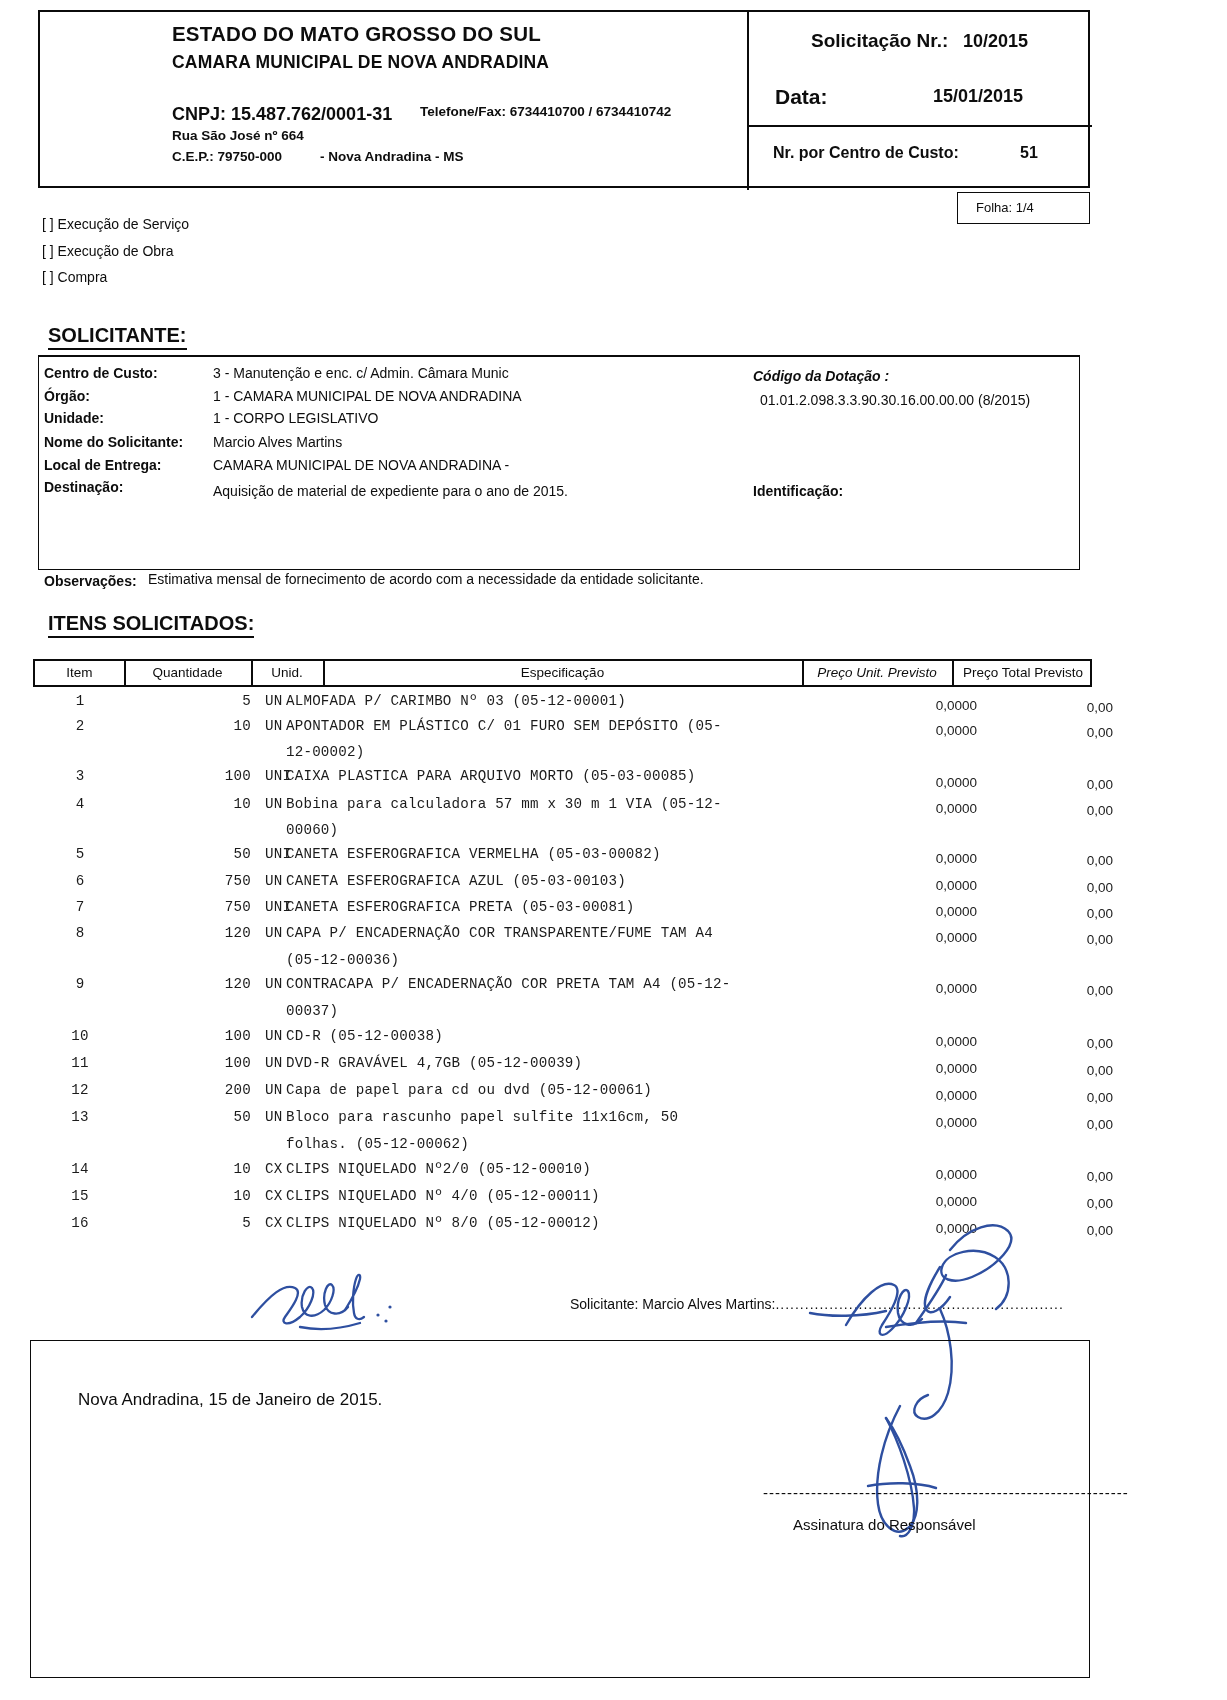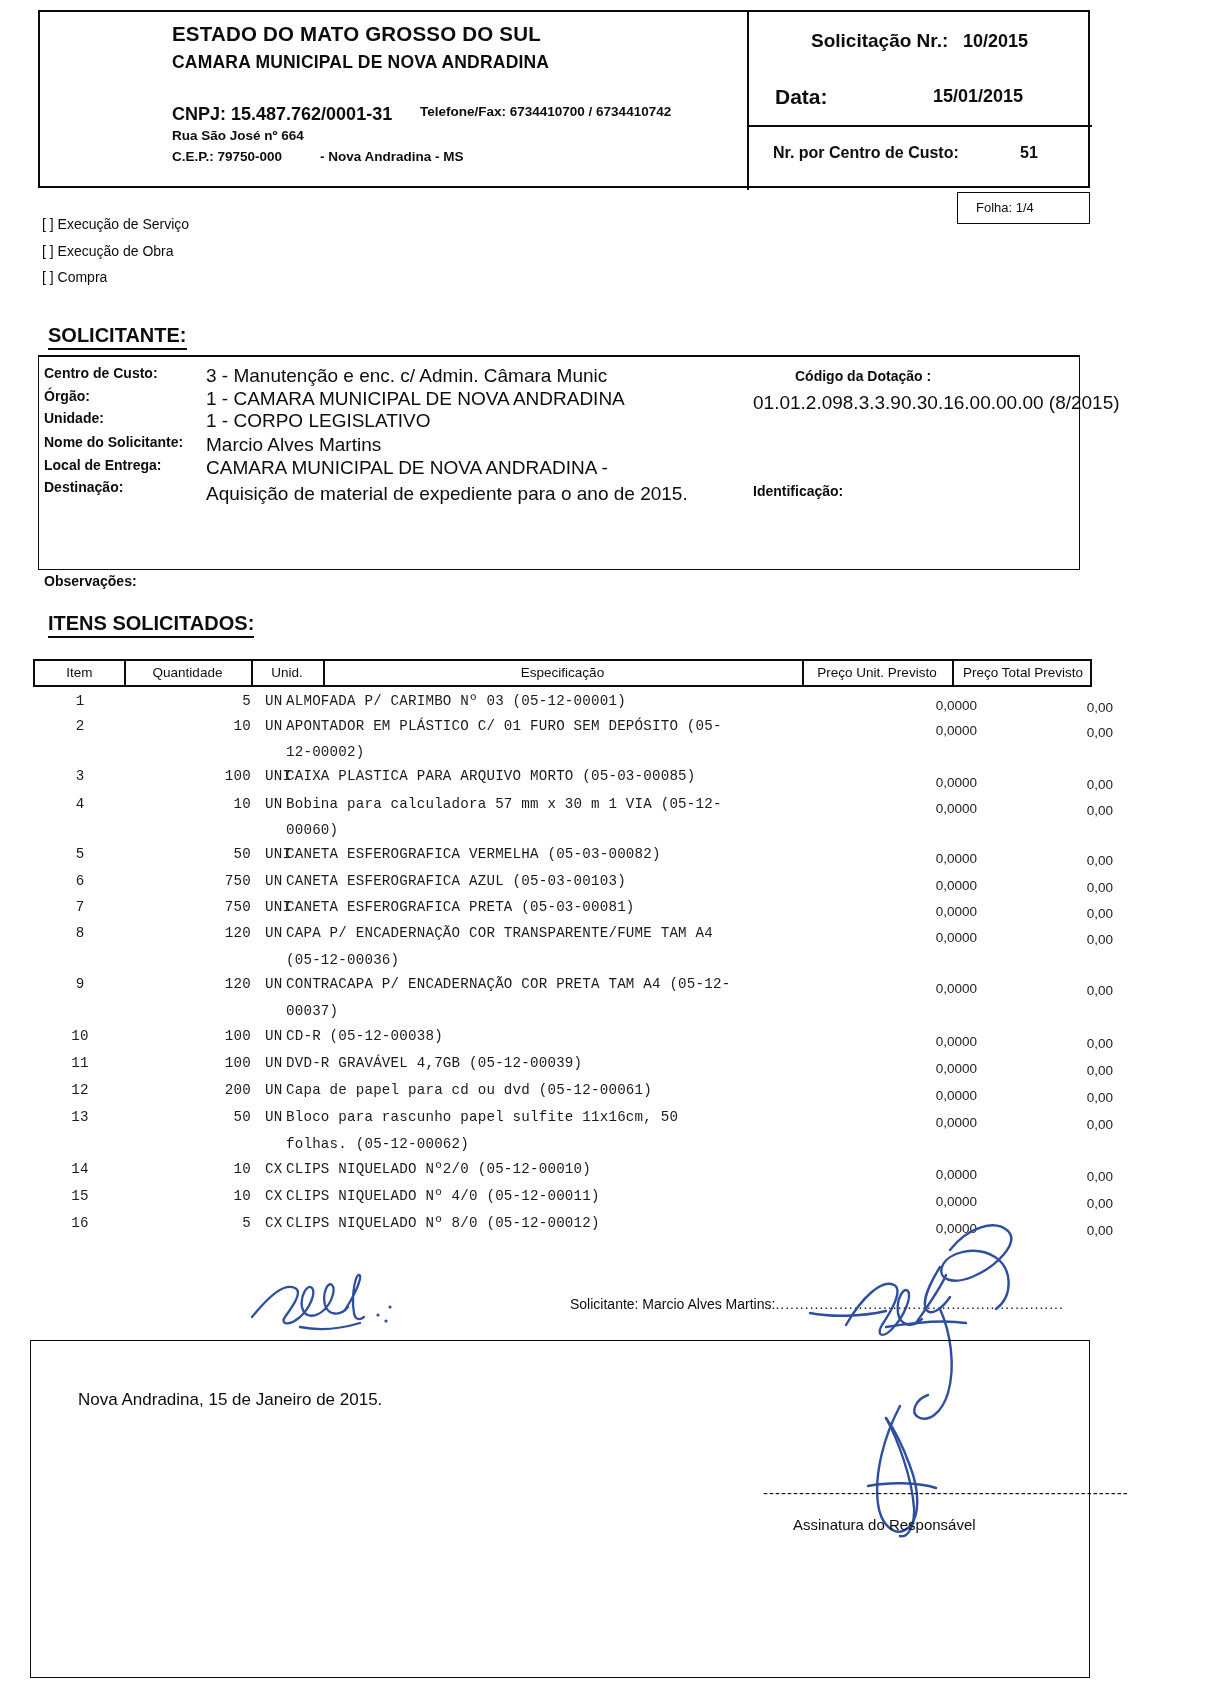--- a/index.html
+++ b/index.html
@@ -42,21 +42,21 @@
   .chk{position:absolute;font-size:14px;}
   .maintitle{position:absolute;left:243px;top:253px;font-size:20.5px;font-weight:bold;
              letter-spacing:.4px;border-bottom:2.5px solid #0b0b0b;padding-bottom:3px;}
 
   
   .sec-title{position:absolute;font-size:20px;font-weight:bold;
              border-bottom:2.5px solid #0b0b0b;padding-bottom:1px;}
   .solbox{position:absolute;left:38px;top:355px;width:1042px;height:215px;
           border:1.5px solid #0b0b0b;border-top:2.5px solid #0b0b0b;box-sizing:border-box;}
   .sol-row-lbl{position:absolute;font-size:14px;font-weight:bold;}
-  .sol-row-val{position:absolute;font-size:19px;}
+  .sol-row-val{position:absolute;font-size:14px;margin-left:7px;}
 
   .obs-lbl{position:absolute;left:44px;top:573px;font-size:14px;font-weight:bold;}
   .obs-val{position:absolute;left:148px;top:571px;font-size:14px;}
 
   
   .items-title{position:absolute;left:48px;top:612px;}
 
   .tbl{position:absolute;left:33px;top:659px;width:1059px;}
   .thead{position:relative;height:28px;border:2.2px solid #0b0b0b;box-sizing:border-box;}
   .thc{position:absolute;top:4px;font-size:13.5px;text-align:center;}
@@ -146,41 +146,42 @@
 
   <div class="sol-row-lbl" style="left:44px;top:434px;">Nome do Solicitante:</div>
   <div class="sol-row-val" style="left:206px;top:434px;">Marcio Alves Martins</div>
 
   <div class="sol-row-lbl" style="left:44px;top:457px;">Local de Entrega:</div>
   <div class="sol-row-val" style="left:206px;top:457px;">CAMARA MUNICIPAL DE NOVA ANDRADINA   -</div>
 
   <div class="sol-row-lbl" style="left:44px;top:479px;">Destinação:</div>
   <div class="sol-row-val" style="left:206px;top:483px;">Aquisição de material de expediente para o ano de 2015.</div>
 
-  <div class="sol-row-lbl" style="left:795px;top:368px;">Código da Dotação :</div>
+  <div class="sol-row-lbl" style="left:753px;top:368px;font-style:italic;">Código da Dotação :</div>
   <div class="sol-row-val" style="left:753px;top:392px;">01.01.2.098.3.3.90.30.16.00.00.00 (8/2015)</div>
   <div class="sol-row-lbl" style="left:753px;top:483px;">Identificação:</div>
 
   <div class="obs-lbl">Observações:</div>
+  <div class="obs-val">Estimativa mensal de fornecimento de acordo com a necessidade da entidade solicitante.</div>
 
   <div class="sec-title items-title">ITENS SOLICITADOS:</div>
 
   <div class="tbl">
     <div class="thead">
       <div class="vline" style="left:89px;"></div>
       <div class="vline" style="left:216px;"></div>
       <div class="vline" style="left:288px;"></div>
       <div class="vline" style="left:767px;"></div>
       <div class="vline" style="left:917px;"></div>
 
       <div class="thc" style="left:0px;width:89px;">Item</div>
       <div class="thc" style="left:89px;width:127px;">Quantidade</div>
       <div class="thc" style="left:216px;width:72px;">Unid.</div>
       <div class="thc" style="left:288px;width:479px;">Especificação</div>
-      <div class="thc" style="left:767px;width:150px;">Preço Unit. Previsto</div>
+      <div class="thc" style="left:767px;width:150px;font-style:italic;">Preço Unit. Previsto</div>
       <div class="thc" style="left:917px;width:142px;">Preço Total Previsto</div>
     </div>
 
     <div class="rows">
 
       <div class="row" style="height:25px;">
         <span class="r-item mono">1</span>
         <span class="r-qtd mono">5</span>
         <span class="r-un mono">UN</span>
         <span class="r-esp mono">ALMOFADA P/ CARIMBO Nº 03 (05-12-00001)</span>

